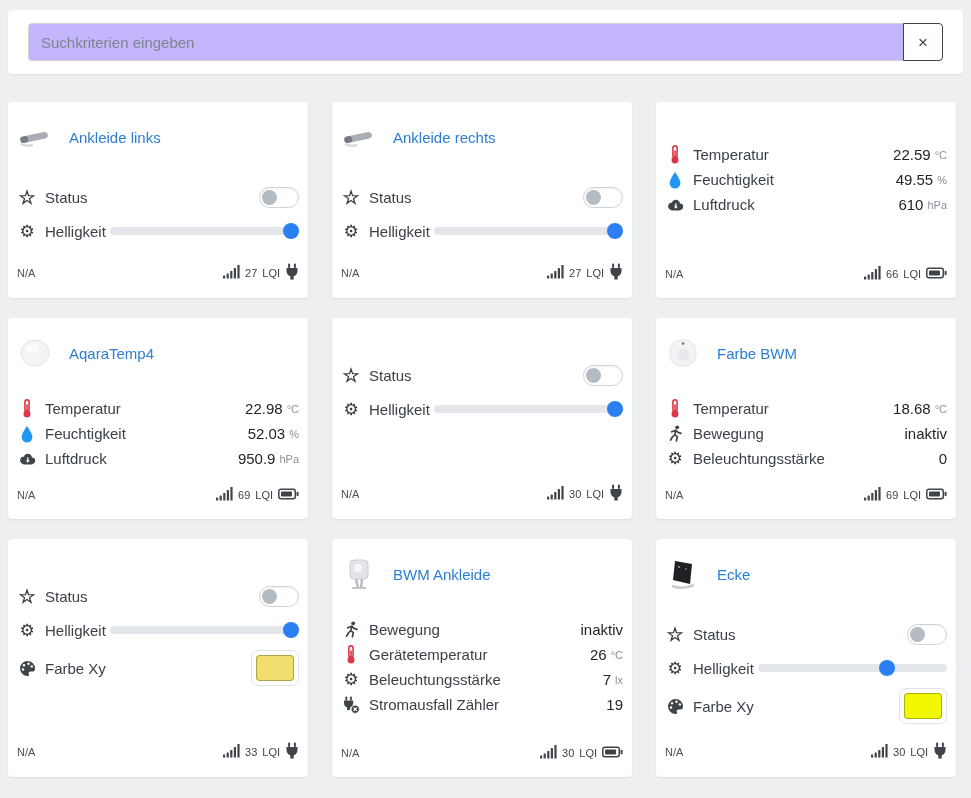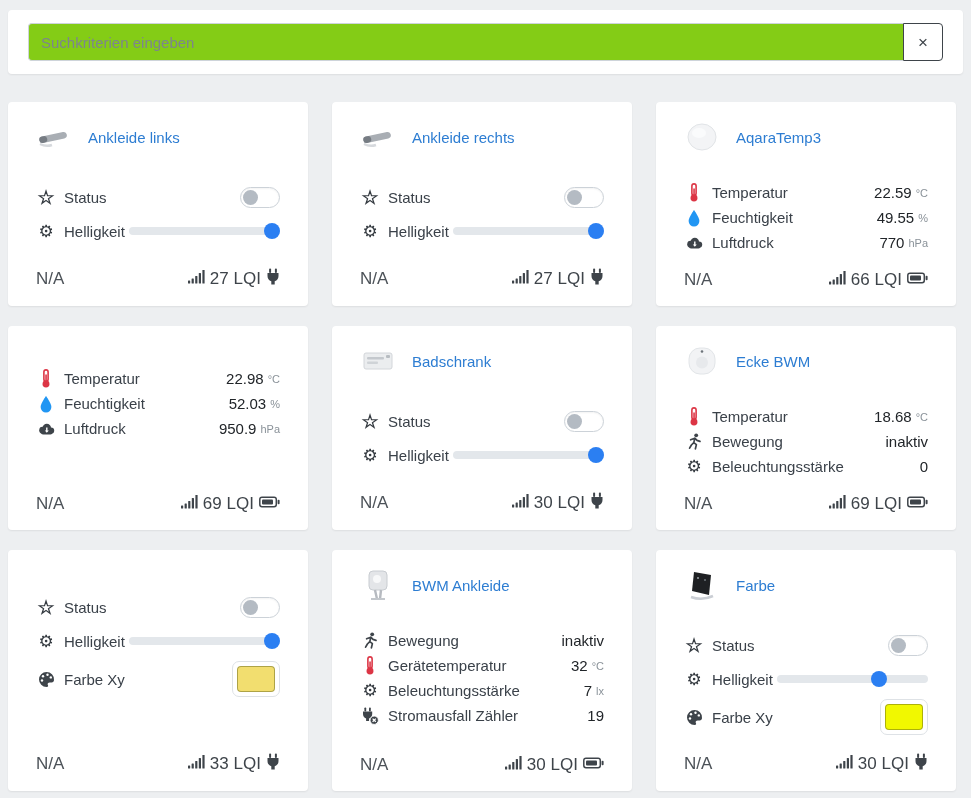--- a/index.html
+++ b/index.html
@@ -17,41 +17,41 @@
     padding: 13px 20px;
     box-shadow: 0 1px 2px rgba(0,0,0,.07);
   }
   .input-group { display: flex; }
   .search-input {
     flex: 1; height: 38px;
     border: 1px solid #ced4da; border-right: none;
     border-radius: 4px 0 0 4px;
     padding: 0 12px; font-size: 15px; color: #495057;
     font-family: "Liberation Sans", sans-serif;
-    outline: none; background: #84cc16;
+    outline: none; background: #c4b5fd;
   }
   .search-input::placeholder { color: #7d858d; }
   .clear-btn {
     width: 40px; height: 38px;
     border: 1px solid #3e444a; border-radius: 0 4px 4px 0;
     background: #fff; color: #3e444a;
     font-size: 17px; line-height: 1; cursor: pointer;
     font-family: "Liberation Sans", sans-serif;
   }
   
   .grid {
     display: grid;
     grid-template-columns: repeat(3, 1fr);
     gap: 20px 24px;
     margin: 28px 15px 6px 8px;
   }
   .card {
     background: #fff; border-radius: 4px;
     box-shadow: 0 1px 2px rgba(0,0,0,.07);
-    padding: 16px 28px;
+    padding: 16px 9px;
     display: flex; flex-direction: column;
   }
   .card-header { display: flex; align-items: center; min-height: 38px; }
   .device-img { width: 36px; height: 36px; flex: 0 0 36px; display: inline-flex; align-items: center; justify-content: center; }
   .card-title { margin-left: 16px; font-size: 15px; color: #2d7dd2; text-decoration: none; cursor: pointer; }
   .features { margin-top: 24px; display: flex; flex-direction: column; }
   .frow { display: flex; align-items: center; font-size: 15px; color: #3a4149; }
   .frow.value-row  { height: 25px; }
   .frow.control-row{ height: 34px; }
   .frow.color-row  { height: 42px; align-items: center; }
@@ -74,21 +74,21 @@
   
   .swatch {
     width: 48px; height: 36px; padding: 4px; display: flex;
     border: 1px solid #dee2e6; border-radius: 7px; background: #fff; cursor: pointer;
   }
   .swatch-inner { flex: 1; border-radius: 4px; border: 1px solid rgba(90,90,20,.45); }
   
   .card-footer {
     margin-top: auto; padding-top: 15px;
     display: flex; align-items: center; justify-content: space-between;
-    font-size: 17px; color: #4c5258;
+    font-size: 11px; color: #4c5258;
   }
   .lqi-group { display: flex; align-items: center; gap: 5px; color: #3e444a; }
 </style>
 </head>
 <body>
 
 <div class="search-panel">
   <div class="input-group">
     <input class="search-input" value="" placeholder="Suchkriterien eingeben" style="">
     <button class="clear-btn">
@@ -202,29 +202,20 @@
           <span>LQI</span>
           <span><svg width="14" height="17" viewBox="0 0 14 17">
               <rect x="3.1" y="0.5" width="2" height="4.5" rx="0.9" fill="#3e444a"></rect>
               <rect x="8.9" y="0.5" width="2" height="4.5" rx="0.9" fill="#3e444a"></rect>
               <path d="M1.5 5 h11 v3 a5.5 5.5 0 0 1 -3.8 5.2 v3.3 h-3.4 v-3.3 A5.5 5.5 0 0 1 1.5 8 Z" fill="#3e444a"></path>
             </svg></span>
         </span>
       </div>
     </div>
     <div class="card">
-      <div class="card-header">
-        <span class="device-img">
-          <svg width="36" height="36" viewBox="0 0 36 36">
-            <ellipse cx="18" cy="18" rx="14" ry="13" fill="#f3f4f6" stroke="#e1e4e7"></ellipse>
-            <ellipse cx="15" cy="14" rx="7" ry="5" fill="#fafbfc"></ellipse>
-          </svg>
-        </span>
-        <a class="card-title">AqaraTemp3</a>
-      </div>
       <div class="features">
         <div class="frow value-row">
           <span class="ficon">
             <svg width="12" height="19" viewBox="0 0 10 18">
               <rect x="3" y="0.8" width="4" height="11" rx="2" fill="none" stroke="#dc3545" stroke-width="1.5"></rect>
               <rect x="4.3" y="5.2" width="1.5" height="7" fill="#dc3545"></rect>
               <circle cx="5" cy="14.2" r="3.3" fill="#dc3545"></circle>
             </svg>
           </span>
           <span class="flabel">Temperatur</span>
@@ -249,21 +240,21 @@
               <circle cx="5.6" cy="8.2" r="3.4" fill="#3e444a"></circle>
               <circle cx="9.8" cy="6" r="4.2" fill="#3e444a"></circle>
               <circle cx="14" cy="8.6" r="3.2" fill="#3e444a"></circle>
               <rect x="4" y="8" width="11.5" height="4.5" rx="2" fill="#3e444a"></rect>
               <path d="M9.8 5.6 v4" stroke="#fff" stroke-width="1.4"></path>
               <path d="M7.8 8.4 l2 2.4 l2 -2.4 Z" fill="#fff"></path>
             </svg>
           </span>
           <span class="flabel">Luftdruck</span>
           <span class="spacer"></span>
-          <span class="val">770</span>
+          <span class="val">610</span>
           <span class="unit">hPa</span>
         </div>
       </div>
       <div class="card-footer">
         <span class="na">N/A</span>
         <span class="lqi-group">
           <span><svg width="17" height="15" viewBox="0 0 17 15">
               <rect x="0" y="11.5" width="2.2" height="3" rx="0.5" fill="#3e444a"></rect>
               <rect x="3.6" y="9.5" width="2.2" height="5" rx="0.5" fill="#3e444a"></rect>
               <rect x="7.2" y="7" width="2.2" height="7.5" rx="0.5" fill="#3e444a"></rect>
@@ -274,20 +265,29 @@
           <span>LQI</span>
           <span><svg width="21" height="14" viewBox="0 0 21 14">
               <rect x="0.8" y="2.2" width="16.5" height="9.6" rx="2.2" fill="none" stroke="#3e444a" stroke-width="1.5"></rect>
               <rect x="3" y="4.4" width="11" height="5.2" rx="1" fill="#3e444a"></rect>
               <rect x="18.6" y="4.8" width="2" height="4.4" rx="0.9" fill="#3e444a"></rect>
             </svg></span>
         </span>
       </div>
     </div>
     <div class="card">
+      <div class="card-header">
+        <span class="device-img">
+          <svg width="36" height="36" viewBox="0 0 36 36">
+            <ellipse cx="18" cy="18" rx="14" ry="13" fill="#f3f4f6" stroke="#e1e4e7"></ellipse>
+            <ellipse cx="15" cy="14" rx="7" ry="5" fill="#fafbfc"></ellipse>
+          </svg>
+        </span>
+        <a class="card-title">AqaraTemp4</a>
+      </div>
       <div class="features">
         <div class="frow value-row">
           <span class="ficon">
             <svg width="12" height="19" viewBox="0 0 10 18">
               <rect x="3" y="0.8" width="4" height="11" rx="2" fill="none" stroke="#dc3545" stroke-width="1.5"></rect>
               <rect x="4.3" y="5.2" width="1.5" height="7" fill="#dc3545"></rect>
               <circle cx="5" cy="14.2" r="3.3" fill="#dc3545"></circle>
             </svg>
           </span>
           <span class="flabel">Temperatur</span>
@@ -337,31 +337,20 @@
           <span>LQI</span>
           <span><svg width="21" height="14" viewBox="0 0 21 14">
               <rect x="0.8" y="2.2" width="16.5" height="9.6" rx="2.2" fill="none" stroke="#3e444a" stroke-width="1.5"></rect>
               <rect x="3" y="4.4" width="11" height="5.2" rx="1" fill="#3e444a"></rect>
               <rect x="18.6" y="4.8" width="2" height="4.4" rx="0.9" fill="#3e444a"></rect>
             </svg></span>
         </span>
       </div>
     </div>
     <div class="card">
-      <div class="card-header">
-        <span class="device-img">
-          <svg width="36" height="36" viewBox="0 0 36 36">
-            <rect x="4" y="10" width="28" height="16" rx="2" fill="#ebedef" stroke="#d3d6da"></rect>
-            <rect x="7" y="14" width="17" height="2.4" rx="1" fill="#c4c8cd"></rect>
-            <rect x="7" y="18.5" width="11" height="2.4" rx="1" fill="#cfd3d7"></rect>
-            <rect x="26" y="12" width="4" height="3" rx="1" fill="#b8bdc2"></rect>
-          </svg>
-        </span>
-        <a class="card-title">Badschrank</a>
-      </div>
       <div class="features">
         <div class="frow control-row">
           <span class="ficon">
             <span class="glyph" style="font-size:19px;font-weight:bold">☆</span>
           </span>
           <span class="flabel">Status</span>
           <span class="spacer"></span>
           <span class="toggle">
             <span class="knob"></span>
           </span>
@@ -399,21 +388,21 @@
     </div>
     <div class="card">
       <div class="card-header">
         <span class="device-img">
           <svg width="36" height="36" viewBox="0 0 36 36">
             <rect x="5" y="5" width="26" height="26" rx="11" fill="#f2f3f5" stroke="#e2e5e8"></rect>
             <circle cx="18" cy="19.5" r="6" fill="#e7e9ec"></circle>
             <circle cx="18" cy="8.5" r="1.3" fill="#6d737a"></circle>
           </svg>
         </span>
-        <a class="card-title">Ecke BWM</a>
+        <a class="card-title">Farbe BWM</a>
       </div>
       <div class="features">
         <div class="frow value-row">
           <span class="ficon">
             <svg width="12" height="19" viewBox="0 0 10 18">
               <rect x="3" y="0.8" width="4" height="11" rx="2" fill="none" stroke="#dc3545" stroke-width="1.5"></rect>
               <rect x="4.3" y="5.2" width="1.5" height="7" fill="#dc3545"></rect>
               <circle cx="5" cy="14.2" r="3.3" fill="#dc3545"></circle>
             </svg>
           </span>
@@ -548,21 +537,21 @@
         <div class="frow value-row">
           <span class="ficon">
             <svg width="12" height="19" viewBox="0 0 10 18">
               <rect x="3" y="0.8" width="4" height="11" rx="2" fill="none" stroke="#dc3545" stroke-width="1.5"></rect>
               <rect x="4.3" y="5.2" width="1.5" height="7" fill="#dc3545"></rect>
               <circle cx="5" cy="14.2" r="3.3" fill="#dc3545"></circle>
             </svg>
           </span>
           <span class="flabel">Gerätetemperatur</span>
           <span class="spacer"></span>
-          <span class="val">32</span>
+          <span class="val">26</span>
           <span class="unit">°C</span>
         </div>
         <div class="frow value-row">
           <span class="ficon">
             <span class="glyph" style="font-size:17px">⚙</span>
           </span>
           <span class="flabel">Beleuchtungsstärke</span>
           <span class="spacer"></span>
           <span class="val">7</span>
           <span class="unit">lx</span>
@@ -605,21 +594,21 @@
     <div class="card">
       <div class="card-header">
         <span class="device-img">
           <svg width="36" height="36" viewBox="0 0 36 36">
             <path d="M10 5 L27 8 L25 28 L8 24 Z" fill="#1e2023"></path>
             <circle cx="14" cy="11" r="1" fill="#9aa0a6"></circle>
             <circle cx="21" cy="13" r="1" fill="#6d737a"></circle>
             <path d="M7 30 q11 4 22 -1" stroke="#caced4" stroke-width="2.5" fill="none"></path>
           </svg>
         </span>
-        <a class="card-title">Farbe</a>
+        <a class="card-title">Ecke</a>
       </div>
       <div class="features">
         <div class="frow control-row">
           <span class="ficon">
             <span class="glyph" style="font-size:19px;font-weight:bold">☆</span>
           </span>
           <span class="flabel">Status</span>
           <span class="spacer"></span>
           <span class="toggle">
             <span class="knob"></span>

